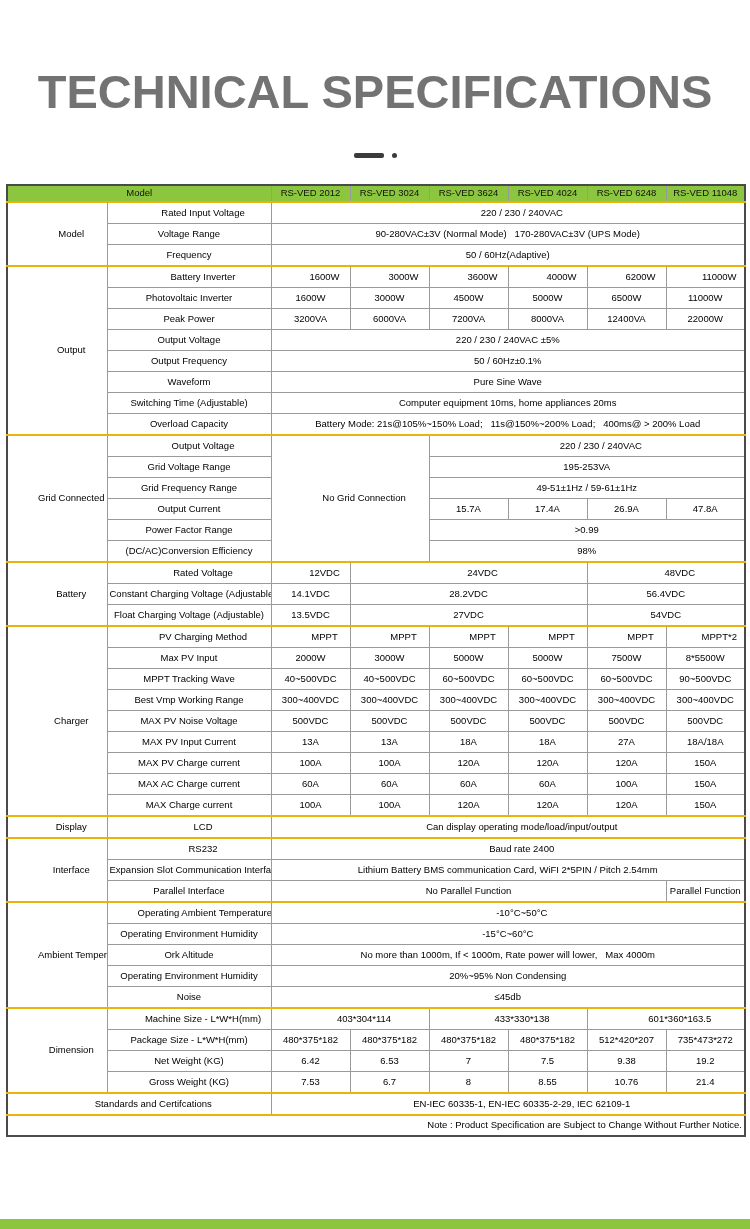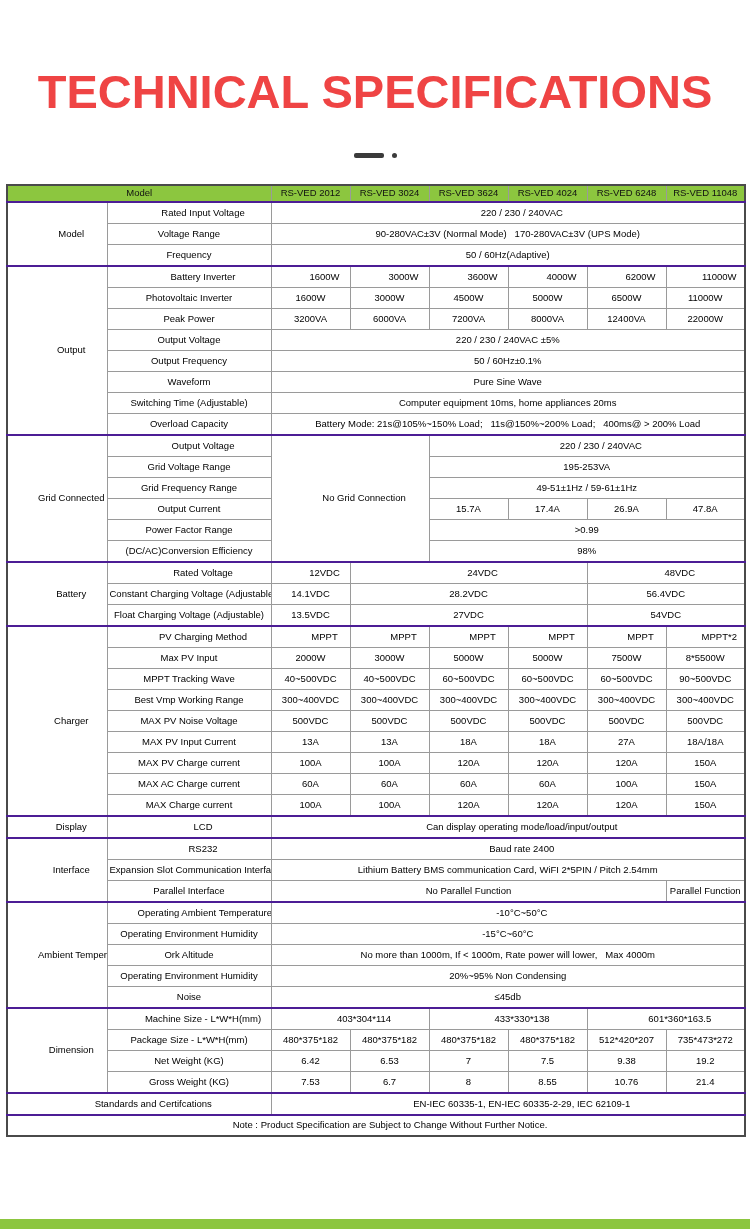--- a/index.html
+++ b/index.html
@@ -3,21 +3,21 @@
 <meta charset="utf-8">
 <style>
   html, body { margin: 0; padding: 0; background: #ffffff; }
   body { width: 750px; font-family: "Liberation Sans", sans-serif; color: #000; }
   .page { position: relative; width: 750px; min-height: 1229px; background: #fff; overflow: hidden; }
 
   h1.title {
     margin: 0; padding-top: 68px;
     text-align: center;
     font-size: 47px; font-weight: bold; line-height: 1;
-    color: #ef4444; letter-spacing: 0px;
+    color: #737373; letter-spacing: 0px;
   }
   .divider { display: flex; justify-content: center; align-items: center; gap: 8px; margin-top: 38px; }
   .divider .dash { width: 30px; height: 5px; background: #3b3b3b; border-radius: 2px; }
   .divider .dot  { width: 5px;  height: 5px; background: #3b3b3b; border-radius: 50%; }
 
   table.spec {
     border-collapse: collapse; table-layout: fixed;
     width: 738px; margin: 26px 0 0 6px;
     border: 2px solid #4a4a4a;
   }
@@ -25,22 +25,22 @@
     border: 1px solid #9a9a9a;
     text-align: center; vertical-align: middle;
     padding: 0 2px; height: 20px;
     font-size: 9.5px; line-height: 1.15;
     overflow: hidden;
   }
   tr.head td { background: #8CC63F; height: 15px; font-size: 9.5px; color: #111; }
   td.cat { font-size: 8.5px; white-space: nowrap; }
   td.lab { font-size: 9px; white-space: nowrap; }
   td.val { font-size: 9.5px; }
-  tr.group-start td { border-top: 2px solid #4c1d95; padding-left: 30px; }
-  tr.note-row td { height: 19px; font-size: 9.5px; }
+  tr.group-start td { border-top: 2px solid #eab308; padding-left: 30px; }
+  tr.note-row td { height: 19px; font-size: 9.5px; text-align: right; }
 
   .green-bar { position: absolute; left: 0; bottom: 0; width: 750px; height: 10px; background: #8CC63F; }
 </style>
 </head>
 <body>
 
 <div class="page">
 
   <h1 class="title">TECHNICAL SPECIFICATIONS</h1>
 

